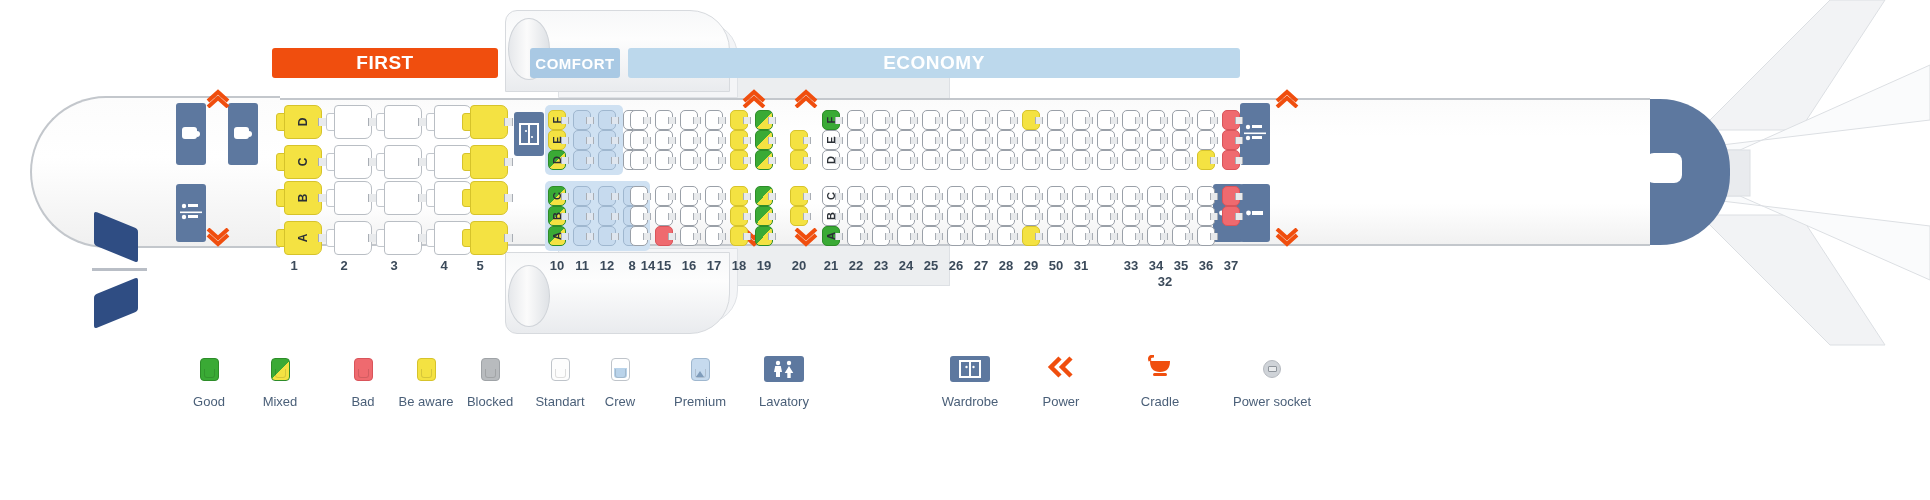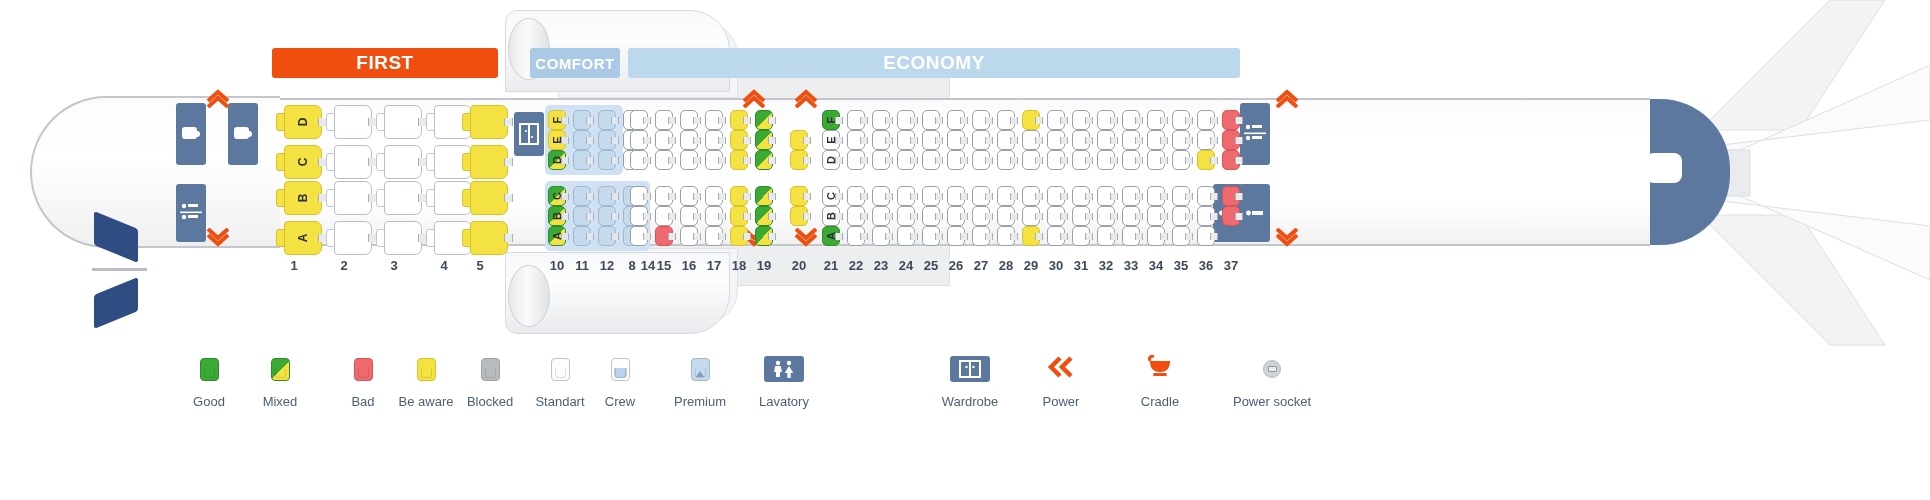--- a/index.html
+++ b/index.html
@@ -625,23 +625,23 @@
       <div class="rownum" style="left: 786px;">20</div>
       <div class="rownum" style="left: 818px;">21</div>
       <div class="rownum" style="left: 843px;">22</div>
       <div class="rownum" style="left: 868px;">23</div>
       <div class="rownum" style="left: 893px;">24</div>
       <div class="rownum" style="left: 918px;">25</div>
       <div class="rownum" style="left: 943px;">26</div>
       <div class="rownum" style="left: 968px;">27</div>
       <div class="rownum" style="left: 993px;">28</div>
       <div class="rownum" style="left: 1018px;">29</div>
-      <div class="rownum" style="left: 1043px;">30</div>
+      <div class="rownum" style="left: 1043px;">50</div>
       <div class="rownum" style="left: 1068px;">31</div>
-      <div class="rownum" style="left: 1093px;">32</div>
+      <div class="rownum" style="left: 1152px; margin-top: 16px;">32</div>
       <div class="rownum" style="left: 1118px;">33</div>
       <div class="rownum" style="left: 1143px;">34</div>
       <div class="rownum" style="left: 1168px;">35</div>
       <div class="rownum" style="left: 1193px;">36</div>
       <div class="rownum" style="left: 1218px;">37</div>
     </div>
 
   <div class="legend" id="legend">
       <div class="leg-item" style="left: 149px;">
         <div class="leg-ico">

